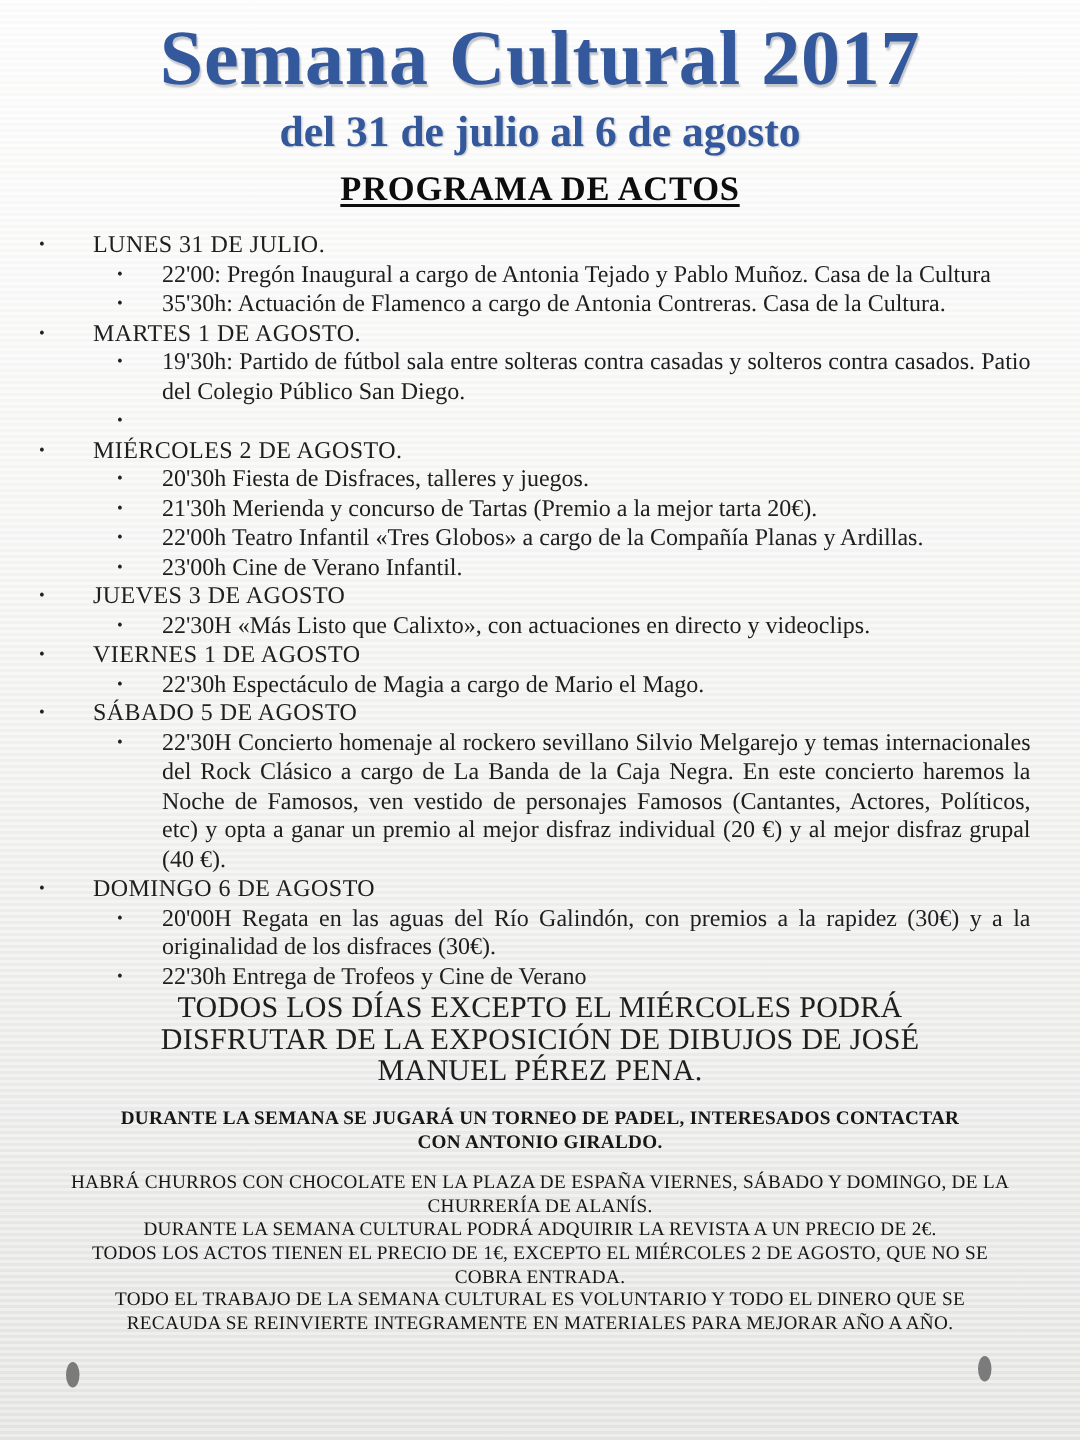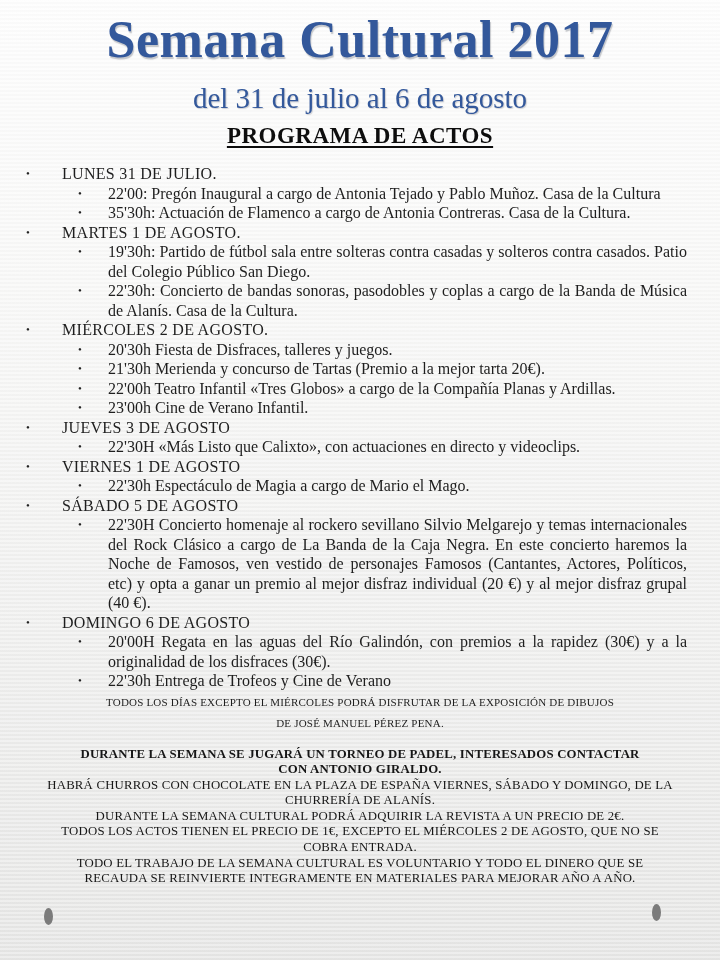--- a/index.html
+++ b/index.html
@@ -14,46 +14,46 @@
     background:repeating-linear-gradient(180deg,rgba(255,255,255,.30) 0 2px,rgba(0,0,0,.012) 2px 4px);
   }
   .header{position:relative;text-align:center;padding-top:10px;}
   .title{
     margin:0;font-size:52px;line-height:60px;font-weight:600;
     color:var(--title_blue,#33589B);
     text-shadow:1px 2px 1px rgba(70,75,90,.30);
     letter-spacing:0.5px;
   }
   .subtitle{
-    margin:12px 0 0;font-size:29px;line-height:33px;font-weight:400;
+    margin:2px 0 0;font-size:29px;line-height:33px;font-weight:700;
     color:var(--title_blue,#33589B);
     text-shadow:1px 1px 1px rgba(70,75,90,.25);
   }
   .heading{
     margin:7px 0 12px;font-size:23px;line-height:28px;font-weight:700;color:#0d0d0d;
     text-decoration:underline;text-decoration-thickness:2px;text-underline-offset:3px;
     letter-spacing:0.5px;
   }
   .program{position:relative;margin-top:14px;font-size:16px;line-height:19.5px;color:#1e1e1e;}
   .day-row{display:flex;align-items:flex-start;padding-left:26px;}
   .day-row .b1{flex:none;width:36px;font-size:11px;line-height:19.5px;text-align:left;color:#222;}
   .day-label{flex:1;padding-right:44px;letter-spacing:0.3px;}
   .event-row{display:flex;align-items:flex-start;padding-left:78px;}
   .event-row .b2{flex:none;width:30px;font-size:11px;line-height:19.5px;color:#222;}
   .event-text{flex:1;padding-right:33px;text-align:justify;text-align-last:left;}
   .closing{
     position:relative;width:510px;margin:1px auto 0;text-align:center;
-    font-size:11px;line-height:21px;color:#1e1e1e;letter-spacing:0.2px;
+    font-size:20px;line-height:21px;color:#1e1e1e;letter-spacing:0.2px;
   }
   .footer{
     position:relative;width:630px;margin:13px auto 0;text-align:center;
     font-size:12.8px;line-height:15.6px;color:#161616;letter-spacing:0.2px;
   }
   .footer-line{margin:0;}
-  .footer-line.bold{font-weight:700;max-width:580px;margin:0 auto;}
+  .footer-line.bold{font-weight:700;max-width:580px;margin:12px auto;}
   .ellipse{position:absolute;width:9px;height:17px;border-radius:50%;background:#7b7b7b;}
   .ellipse.left{left:44px;top:908px;}
   .ellipse.right{left:652px;top:904px;}
 </style>
 </head>
 <body>
 
 <div class="slide">
   <div class="header">
     <h1 class="title">Semana Cultural 2017</h1>
@@ -77,21 +77,20 @@
       <div class="day-row">
         <span class="b1">•</span>
         <span class="day-label">MARTES 1 DE AGOSTO.</span>
       </div>
       <div class="event-row">
         <span class="b2">•</span>
         <span class="event-text">19'30h: Partido de fútbol sala entre solteras contra casadas y solteros contra casados. Patio del Colegio Público San Diego.</span>
       </div>
       <div class="event-row">
         <span class="b2">•</span>
-        <span class="event-text">22'30h: Concierto de bandas sonoras, pasodobles y coplas a cargo de la Banda de Música de Alanís. Casa de la Cultura.</span>
       </div>
       <div class="day-row">
         <span class="b1">•</span>
         <span class="day-label">MIÉRCOLES 2 DE AGOSTO.</span>
       </div>
       <div class="event-row">
         <span class="b2">•</span>
         <span class="event-text">20'30h Fiesta de Disfraces, talleres y juegos.</span>
       </div>
       <div class="event-row">

